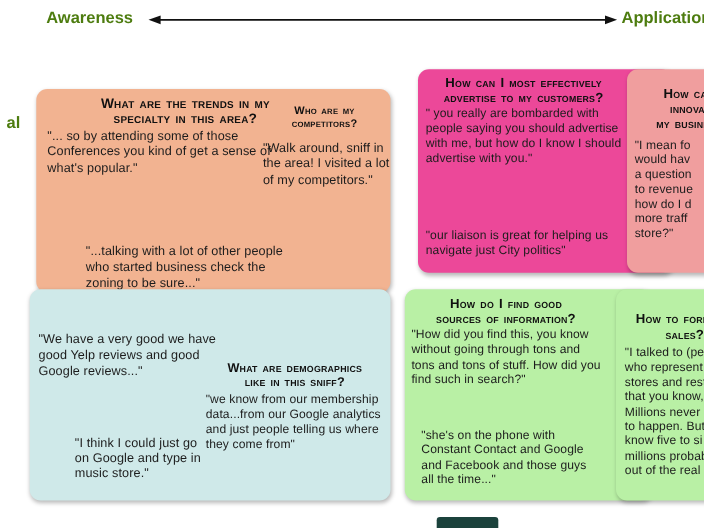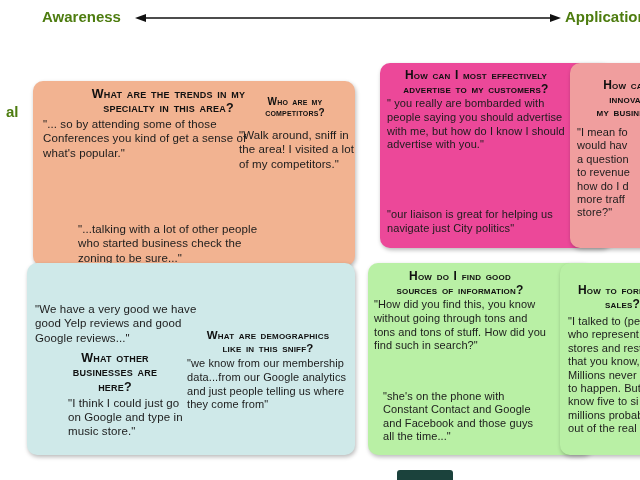--- a/index.html
+++ b/index.html
@@ -108,23 +108,20 @@
 would hav
 a question
 to revenue
 how do I d
 more traff
 store?"</div>
   </div>
 
   <div id="box-bl" class="qbox">
     <div id="bl-q0-q" class="quote">"We have a very good we have good Yelp reviews and good Google reviews..."</div>
-    <div id="bl-q1-h" class="head">What other
-businesses are
-here?</div>
     <div id="bl-q1-q" class="quote">"I think I could just go on Google and type in music store."</div>
     <div id="bl-q2-h" class="head">What are demographics
 like in this sniff?</div>
     <div id="bl-q2-q" class="quote">"we know from our membership data...from our Google analytics and just people telling us where they come from"</div>
   </div>
 
   <div id="box-br" class="qbox">
     <div id="br-q0-h" class="head">How do I find good
 sources of information?</div>
     <div id="br-q0-q" class="quote">"How did you find this, you know without going through tons and tons and tons of stuff. How did you find such in search?"</div>

